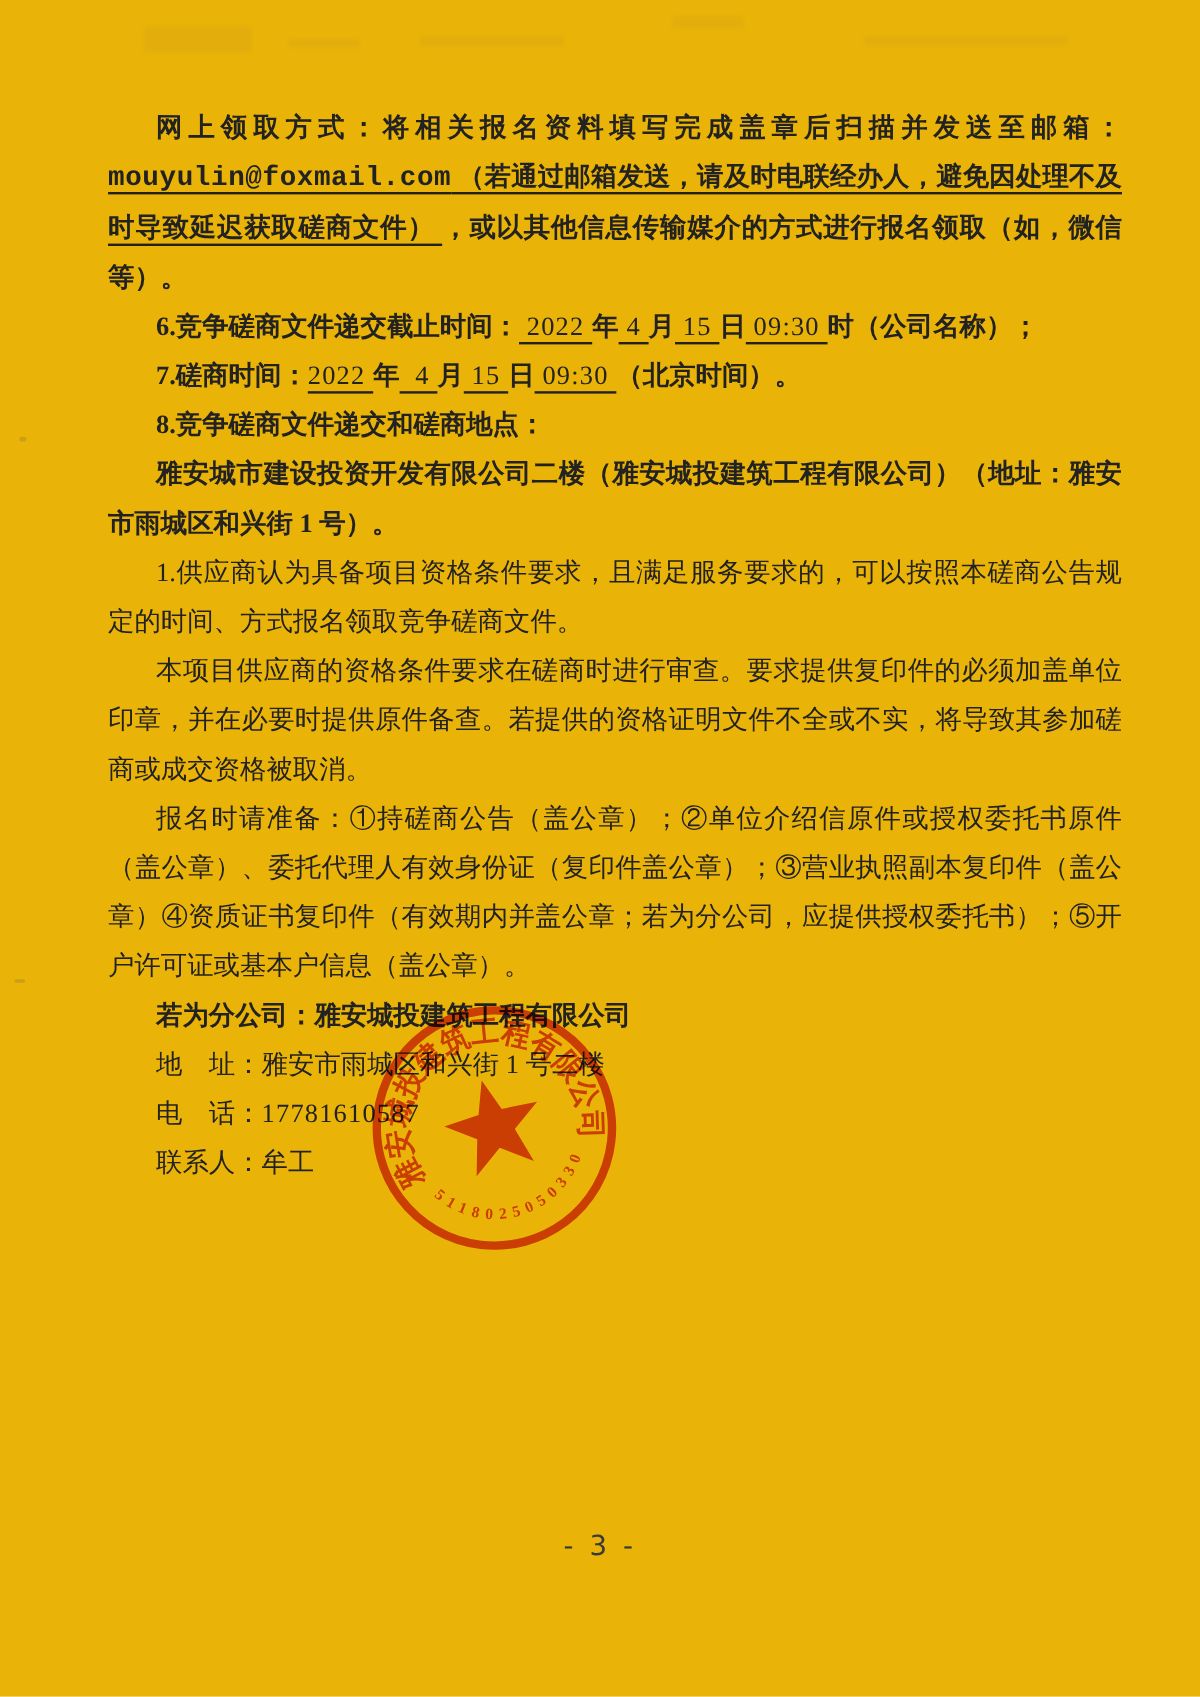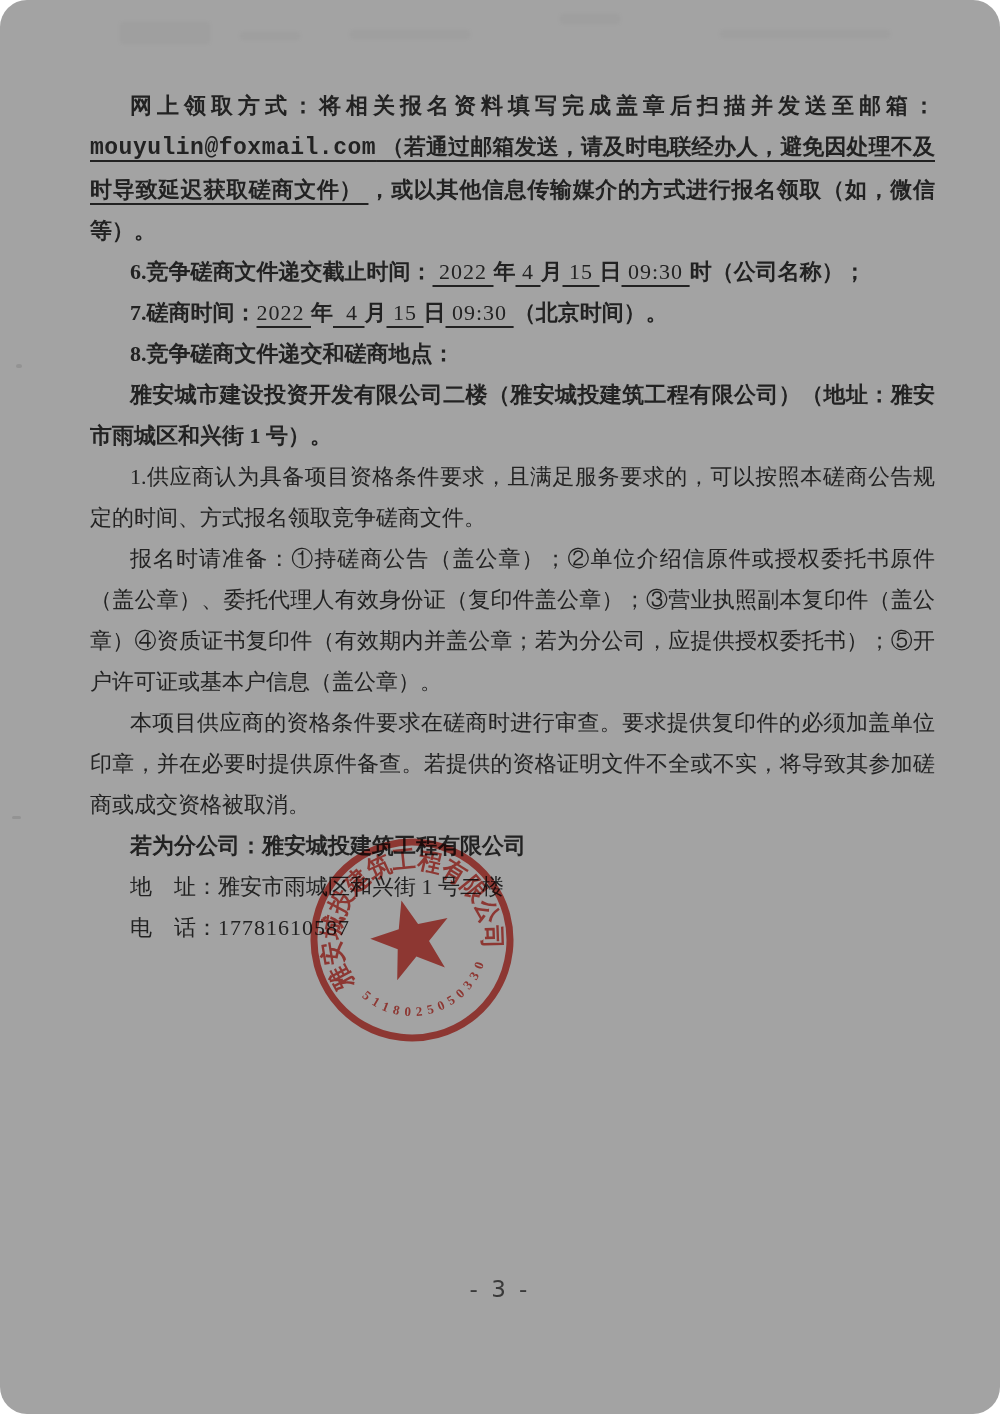--- a/index.html
+++ b/index.html
@@ -1,23 +1,22 @@
 <!DOCTYPE html>
 <html><head>
 <meta charset="utf-8">
 <style>
   html,body{margin:0;padding:0;background:#ffffff;}
   .page{
     position:relative;
     width:1000px;height:1414px;
-    background:#a3a3a3;
+    background:#eab308;
     overflow:hidden;
     font-family:"Liberation Serif","DejaVu Serif",serif;
     color:#222222;
-    border-radius:27px;
   }
   .content{
     position:absolute;
     left:90px;top:85px;width:845px;
     font-size:22px;line-height:41px;
     text-align:justify;
   }
   .content p{margin:0;text-indent:40px;}
   .content p.noindent{text-indent:0;}
   .content p.jl{text-align-last:justify;}
@@ -81,31 +80,32 @@
     <p><span class="b">6.竞争磋商文件递交截止时间：</span><span class="num u pre"> 2022 </span><span class="b">年</span><span class="num u pre"> 4 </span><span class="b">月</span><span class="num u pre"> 15 </span><span class="b">日</span><span class="num u pre"> 09:30 </span><span class="b">时（公司名称）；</span></p>
 
     <p><span class="b">7.磋商时间：</span><span class="num u pre">2022 </span><span class="b">年</span><span class="num u pre">  4 </span><span class="b">月</span><span class="num u pre"> 15 </span><span class="b">日</span><span class="num u pre"> 09:30 </span><span class="b">（北京时间）。</span></p>
 
     <p class="b">8.竞争磋商文件递交和磋商地点：</p>
 
     <p class="b">雅安城市建设投资开发有限公司二楼（雅安城投建筑工程有限公司）（地址：雅安市雨城区和兴街 1 号）。</p>
 
     <p>1.供应商认为具备项目资格条件要求，且满足服务要求的，可以按照本磋商公告规定的时间、方式报名领取竞争磋商文件。</p>
 
+    <p>本项目供应商的资格条件要求在磋商时进行审查。要求提供复印件的必须加盖单位印章，并在必要时提供原件备查。若提供的资格证明文件不全或不实，将导致其参加磋商或成交资格被取消。</p>
+
     <p>报名时请准备：①持磋商公告（盖公章）；②单位介绍信原件或授权委托书原件（盖公章）、委托代理人有效身份证（复印件盖公章）；③营业执照副本复印件（盖公章）④资质证书复印件（有效期内并盖公章；若为分公司，应提供授权委托书）；⑤开户许可证或基本户信息（盖公章）。</p>
-
-    <p>本项目供应商的资格条件要求在磋商时进行审查。要求提供复印件的必须加盖单位印章，并在必要时提供原件备查。若提供的资格证明文件不全或不实，将导致其参加磋商或成交资格被取消。</p>
 
 
     <p><span class="b">若为分公司：</span><span class="b">雅安城投建筑工程有限公司</span></p>
 
     <p><span>地　址：</span><span>雅安市雨城区和兴街 1 号二楼</span></p>
 
     <p><span>电　话：</span><span class="num">17781610587</span></p>
 
+    <p><span>联系人：</span><span>牟工</span></p>
 
   </div>
 
   <svg class="stamp" viewBox="0 0 214 214">
     <g transform="rotate(-15 107 107)">
       <circle cx="107" cy="107" r="98" fill="none" stroke-width="7" stroke="#d9473f"></circle>
       <path id="ringPath" d="M 41.7 137.4 A 72 72 0 1 1 172.3 137.4" fill="none"></path>
       <text font-size="25" font-weight="bold" fill="#d9473f">
         <textPath href="#ringPath" startOffset="50%" text-anchor="middle" textLength="282" lengthAdjust="spacingAndGlyphs">雅安城投建筑工程有限公司</textPath>
       </text>

